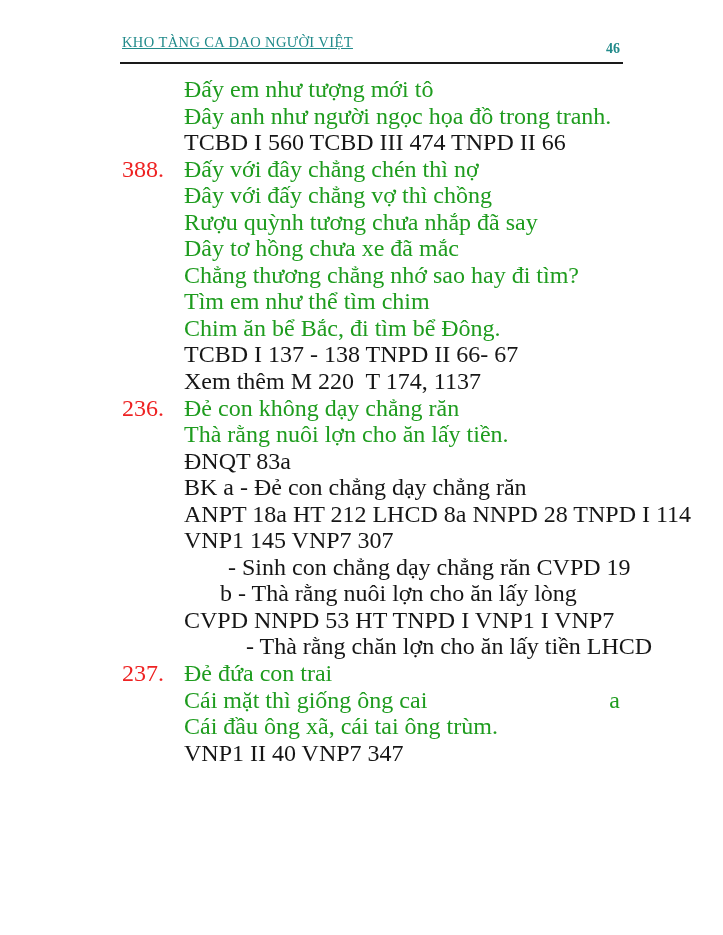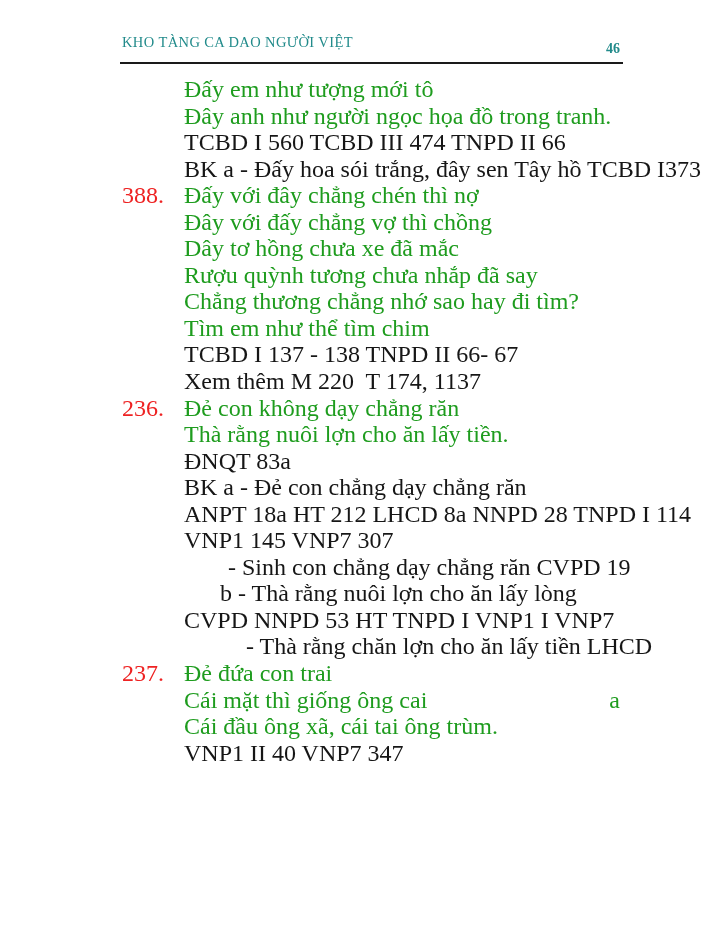--- a/index.html
+++ b/index.html
@@ -16,20 +16,21 @@
     overflow: hidden;
   }
   .header-title {
     position: absolute;
     left: 122px;
     top: 34px;
     font-size: 14.5px;
     letter-spacing: 0.4px;
     color: var(--teal-color, #228b8b);
     white-space: pre;
+    text-decoration: underline;
   }
   .page-number {
     position: absolute;
     left: 122px;
     top: 41px;
     width: 498px;
     text-align: right;
     font-size: 14px;
     font-weight: bold;
     color: var(--teal-color, #228b8b);
@@ -94,63 +95,63 @@
     <span class="txt">Đây anh như người ngọc họa đồ trong tranh.</span>
     
   </div>
 
   <div class="line ref">
     
     <span class="txt">TCBD I 560 TCBD III 474 TNPD II 66</span>
     
   </div>
 
-  <div class="line ref">
-    
-    <span class="txt">BK a - Đấy hoa sói trắng, đây sen Tây hồ TCBD I373</span>
-    
-  </div>
 
   <div class="line verse">
     <span class="num">388.</span>
     <span class="txt">Đấy với đây chẳng chén thì nợ</span>
     
   </div>
 
   <div class="line verse">
     
     <span class="txt">Đây với đấy chẳng vợ thì chồng</span>
     
   </div>
 
   <div class="line verse">
     
+    <span class="txt">Rượu quỳnh tương chưa nhắp đã say</span>
+    
+  </div>
+
+  <div class="line verse">
+    
     <span class="txt">Dây tơ hồng chưa xe đã mắc</span>
     
   </div>
 
-  <div class="line verse">
-    
-    <span class="txt">Rượu quỳnh tương chưa nhắp đã say</span>
-    
-  </div>
-
 
   <div class="line verse">
     
     <span class="txt">Chẳng thương chẳng nhớ sao hay đi tìm?</span>
     
   </div>
 
   <div class="line verse">
     
     <span class="txt">Tìm em như thể tìm chim</span>
     
   </div>
 
+  <div class="line verse">
+    
+    <span class="txt">Chim ăn bể Bắc, đi tìm bể Đông.</span>
+    
+  </div>
 
   <div class="line ref">
     
     <span class="txt">TCBD I 137 - 138 TNPD II 66- 67</span>
     
   </div>
 
   <div class="line ref">
     
     <span class="txt">Xem thêm M 220  T 174, 1137</span>

